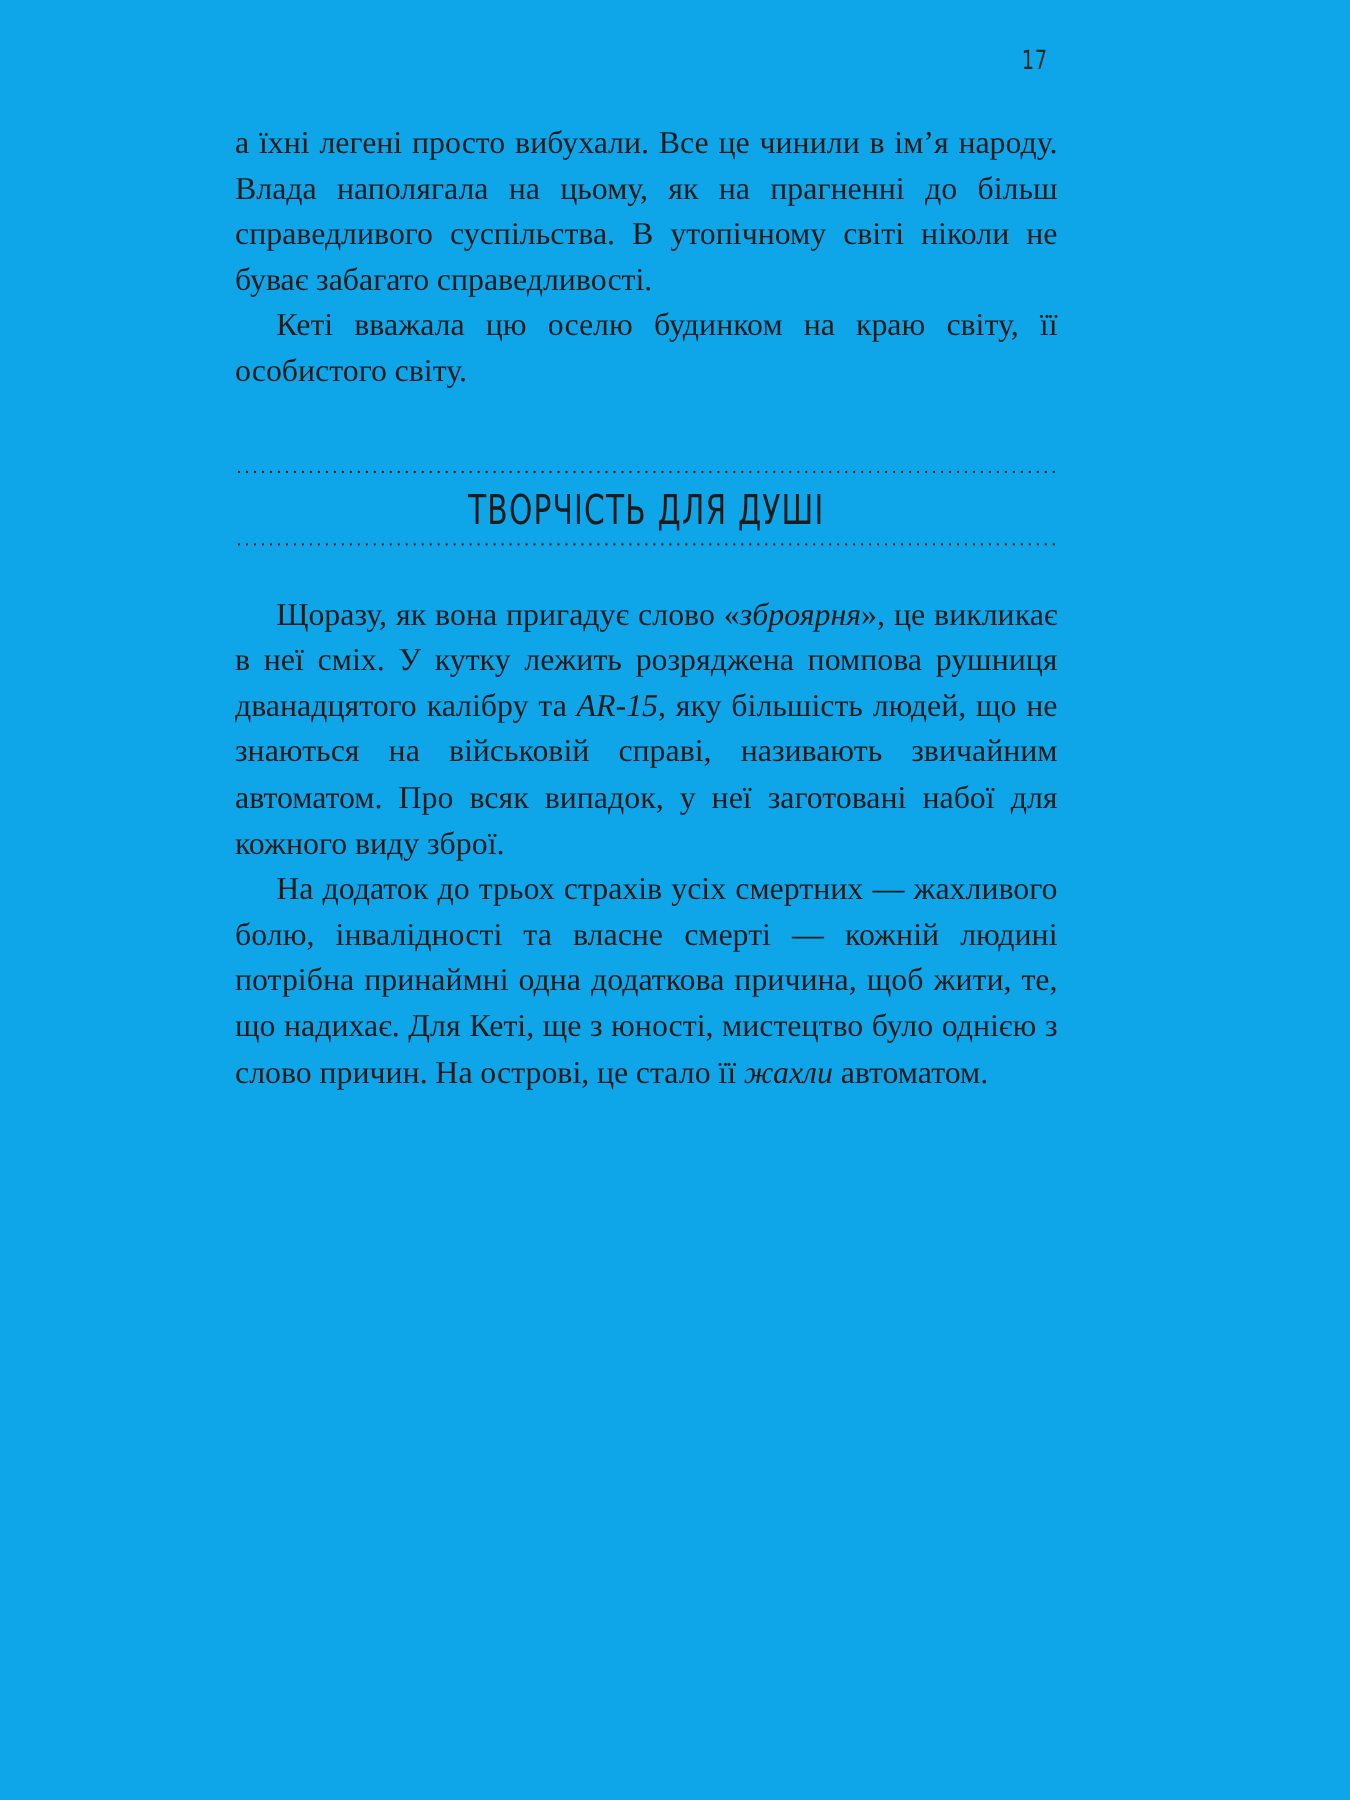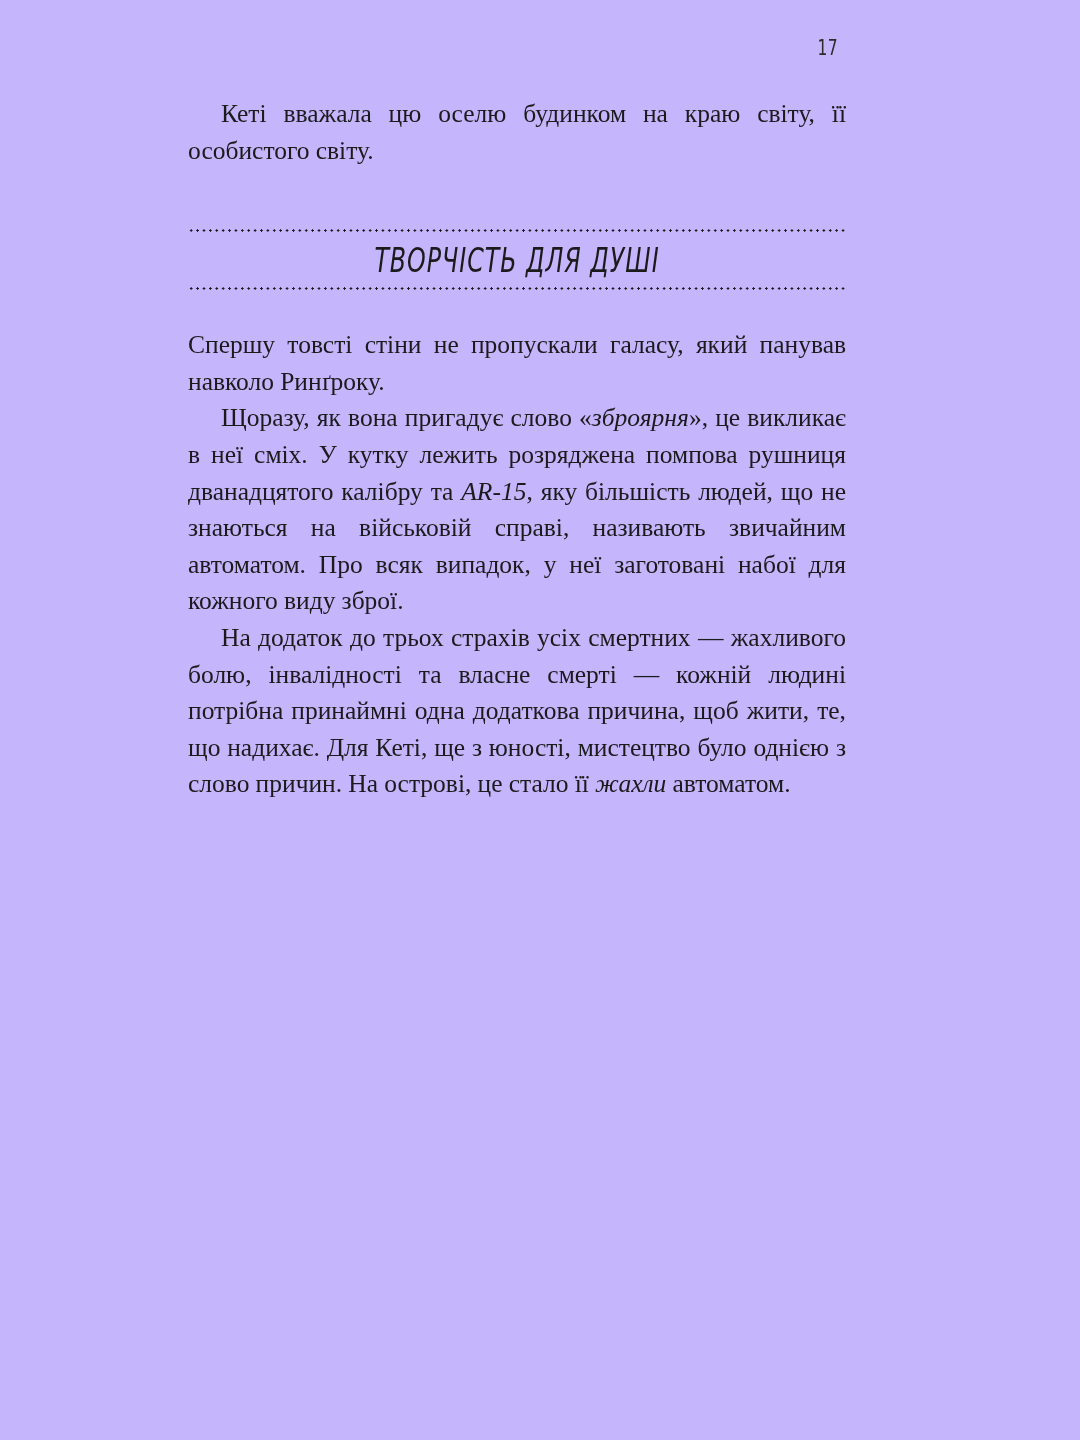--- a/index.html
+++ b/index.html
@@ -14,21 +14,21 @@
     position: relative;
     overflow: hidden;
     font-family: "Liberation Serif", "DejaVu Serif", serif;
     color: #1b1b1b;
     -webkit-font-smoothing: antialiased;
   }
 
   .page {
     position: absolute;
     inset: 0;
-    background: #c4b5fd;
+    background: #0ea5e9;
   }
 
   
   .folio {
     position: absolute;
     top: 36px;
     left: 0;
     width: 838px;
     text-align: right;
     font-family: "DejaVu Sans Condensed", "Liberation Sans Narrow", "Liberation Sans", sans-serif;
@@ -66,21 +66,20 @@
   }
 
   em, .ital {
     font-style: italic;
   }
 
   
   .section-block {
     margin-top: 60px;
     margin-bottom: 37px;
-    font-style: italic;
   }
 
   .dot-rule {
     height: 3px;
     width: 100%;
     background-image: radial-gradient(circle, #1b1b1b 0 1.1px, rgba(0,0,0,0) 1.2px);
     background-size: 6.4px 3px;
     background-repeat: repeat-x;
     background-position: left center;
   }
@@ -99,30 +98,30 @@
 </style>
 </head>
 <body>
 
 <div class="page">
 
   <div class="folio">17</div>
 
   <div class="column">
 
+    <p class="body-text no-indent">а їхні легені просто вибухали. Все це чинили в ім’я на­роду. Влада наполягала на цьому, як на прагненні до більш справедливого суспільства. В утопічному світі ніколи не буває забагато справедливості.</p>
 
     <p class="body-text last-line-left">Кеті вважала цю оселю будинком на краю світу, її особистого світу.</p>
 
     <div class="section-block">
       <div class="dot-rule"></div>
       <div class="section-title">ТВОРЧІСТЬ ДЛЯ ДУШІ</div>
       <div class="dot-rule"></div>
     </div>
 
-    <p class="body-text no-indent last-line-left">Спершу товсті стіни не пропускали галасу, який пану­вав навколо Ринґроку.</p>
 
 
     <p class="body-text last-line-left"><span>Щоразу, як вона пригадує слово «</span><em class="ital">зброярня</em><span>», це ви­кликає в неї сміх. У кутку лежить розряджена помпо­ва рушниця дванадцятого калібру та </span><em class="ital">AR-15</em><span>, яку біль­шість людей, що не знаються на військовій справі, називають звичайним автоматом. Про всяк випадок, у неї заготовані набої для кожного виду зброї.</span></p>
 
 
     <p class="body-text last-line-left"><span>На додаток до трьох страхів усіх смертних — жахли­вого болю, інвалідності та власне смерті — кожній людині потрібна принаймні одна додаткова причина, щоб жити, те, що надихає. Для Кеті, ще з юності, мис­тецтво було однією з слово причин. На острові, це ста­ло її </span><em class="ital">жахли</em><span> автоматом.</span></p>
 
   </div>
 </div>
 

